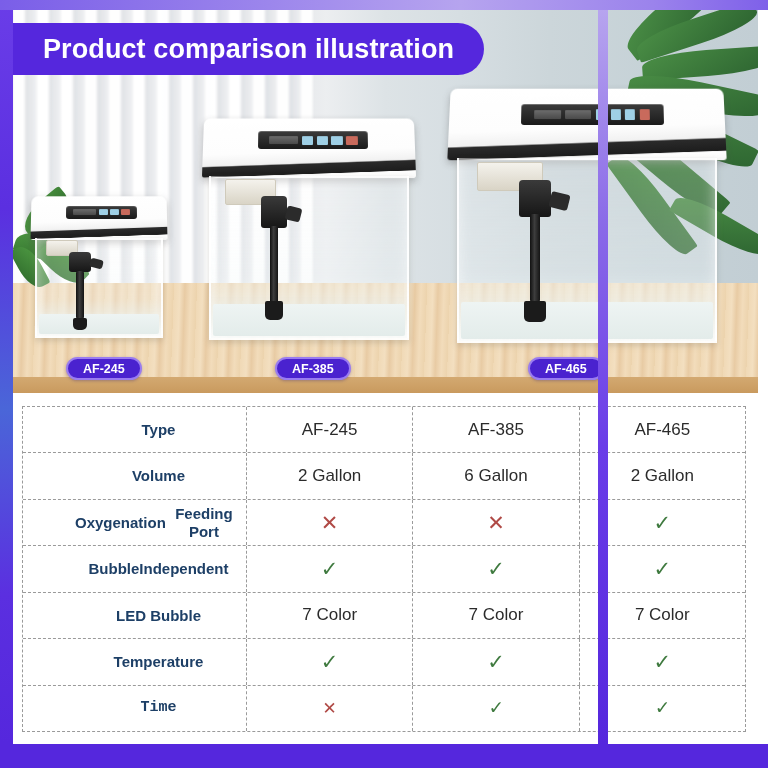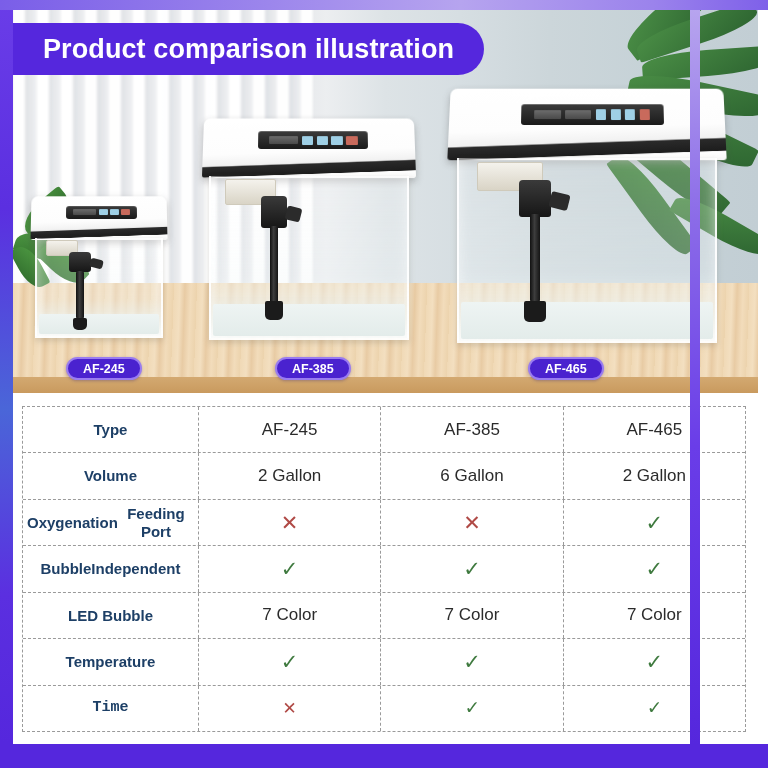--- a/index.html
+++ b/index.html
@@ -5,21 +5,21 @@
   * { box-sizing: border-box; margin: 0; padding: 0; }
   html, body {
     width: 768px; height: 768px;
     font-family: "Liberation Sans", sans-serif;
     background: #ffffff;
     overflow: hidden;
   }
 
   #page {
     position: relative;
-    width: 700px; height: 768px;
+    width: 608px; height: 768px;
     background: #ffffff;
   }
 
   
   .frame-left {
     position: absolute; left: 0; top: 0;
     width: 13px; height: 744px;
     background: linear-gradient(180deg,#6a3de8 0%,#5b2fe0 28%,#4a66d8 55%,#5b2fe0 80%,#5527dd 100%);
     z-index: 6;
   }
@@ -217,20 +217,21 @@
     border-right: 1px dashed #9a9a9a;
     padding: 2px 4px;
   }
   .cell:last-child { border-right: none; }
   .cell.label {
     flex: 0 0 176px;
     color: #1d3f66;
     font-size: 15px;
     font-weight: bold;
     line-height: 1.18;
+    margin-left: 48px;
   }
   .cell.val {
     flex: 1;
     color: #2b2b2b;
     font-size: 17px;
   }
   .mark { font-size: 21px; line-height: 1; font-weight: normal; }
   .mark.yes { color: #3f7a3f; }
   .mark.no  { color: #b04a46; }
 </style>

